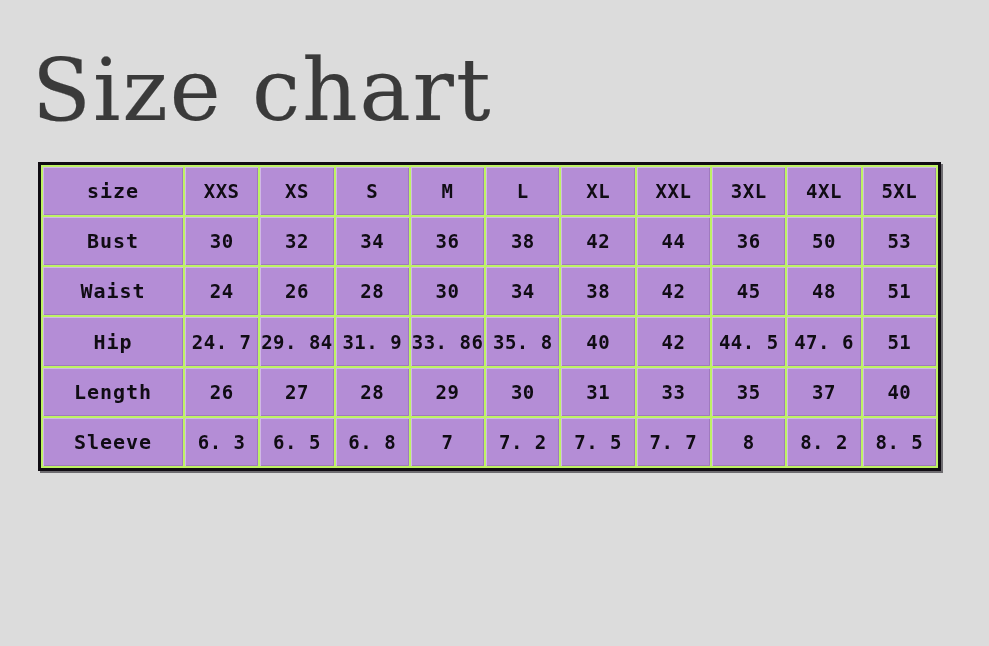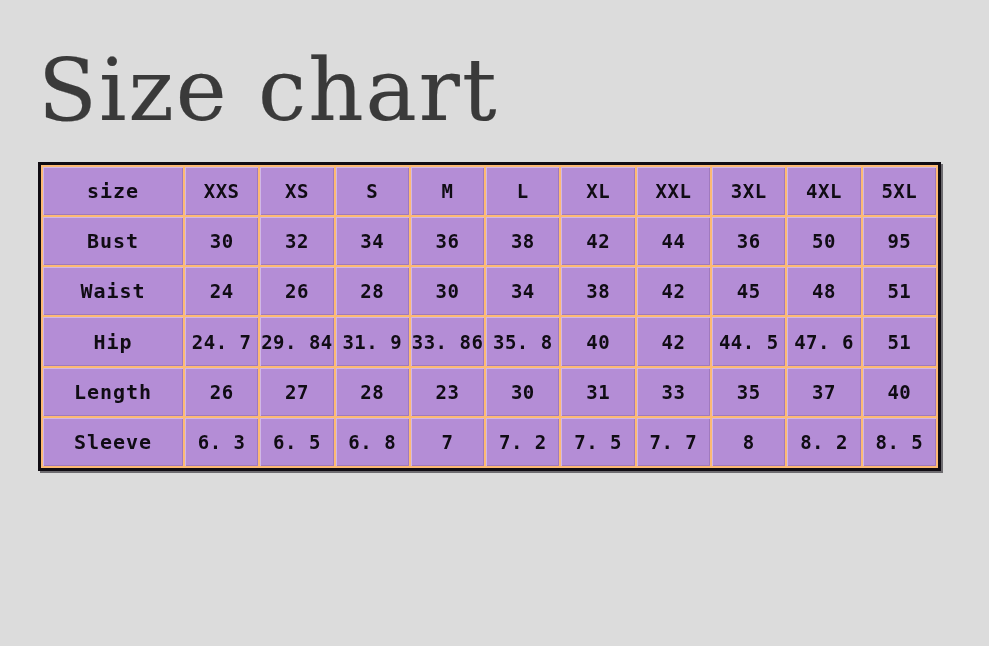--- a/index.html
+++ b/index.html
@@ -17,40 +17,40 @@
   }
 
   .page {
     position: absolute;
     inset: 0;
   }
 
   
   .title {
     position: absolute;
-    left: 38px;
+    left: 32px;
     top: 47px;
     font-family: "DejaVu Serif", serif;
     font-size: 86px;
     line-height: 1;
     letter-spacing: 2px;
     color: #3a3a3a;
     font-weight: 400;
     -webkit-text-stroke: 0.2px #3a3a3a;
     white-space: nowrap;
   }
 
   
   .table-wrap {
     position: absolute;
     left: 38px;
     top: 162px;
     width: 903px;
     height: 309px;
-    background: #fdba74;
+    background: #bef264;
     box-sizing: border-box;
     border: 3px solid #100c12;
     box-shadow: 2px 2px 0 rgba(20,16,24,0.55);
   }
 
   table.size-chart {
     width: 100%;
     height: 100%;
     border-collapse: separate;
     border-spacing: 2px;
@@ -110,21 +110,21 @@
             <td class="label-cell">Bust</td>
             <td class="v">30</td>
             <td class="v">32</td>
             <td class="v">34</td>
             <td class="v">36</td>
             <td class="v">38</td>
             <td class="v">42</td>
             <td class="v">44</td>
             <td class="v">36</td>
             <td class="v">50</td>
-            <td class="v">95</td>
+            <td class="v">53</td>
           </tr>
           <tr>
             <td class="label-cell">Waist</td>
             <td class="v">24</td>
             <td class="v">26</td>
             <td class="v">28</td>
             <td class="v">30</td>
             <td class="v">34</td>
             <td class="v">38</td>
             <td class="v">42</td>
@@ -143,21 +143,21 @@
             <td class="v">42</td>
             <td class="v">44. 5</td>
             <td class="v">47. 6</td>
             <td class="v">51</td>
           </tr>
           <tr>
             <td class="label-cell">Length</td>
             <td class="v">26</td>
             <td class="v">27</td>
             <td class="v">28</td>
-            <td class="v">23</td>
+            <td class="v">29</td>
             <td class="v">30</td>
             <td class="v">31</td>
             <td class="v">33</td>
             <td class="v">35</td>
             <td class="v">37</td>
             <td class="v">40</td>
           </tr>
           <tr>
             <td class="label-cell">Sleeve</td>
             <td class="v">6. 3</td>

